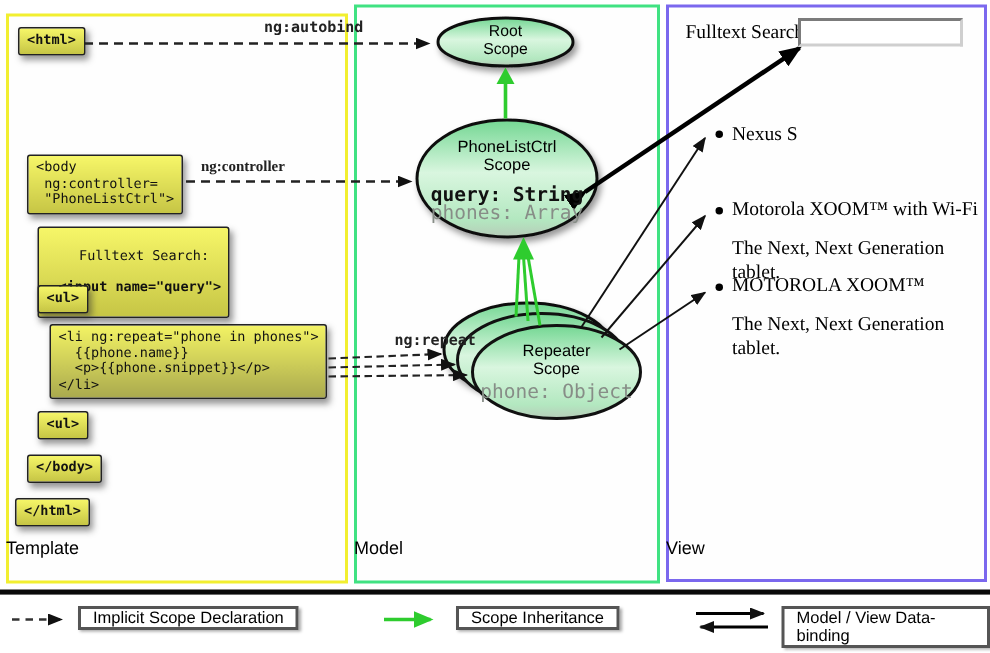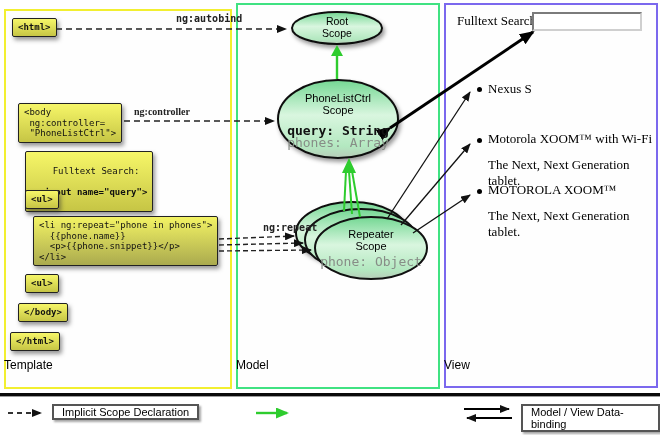--- a/index.html
+++ b/index.html
@@ -168,15 +168,16 @@
 
   <span class="bullet" style="left:477px;top:189px;"></span>
   <div class="view-text" style="left:488px;top:182px;">MOTOROLA XOOM™</div>
   <div class="view-text" style="left:488px;top:208px;">The Next, Next Generation tablet.</div>
 
   <div class="col-label" style="left:4px;top:358px;width:224px;">Template</div>
   <div class="col-label" style="left:236px;top:358px;width:200px;">Model</div>
   <div class="col-label" style="left:444px;top:358px;width:210px;">View</div>
 
   <div class="legend-box" style="left:52px;">Implicit Scope Declaration</div>
+  <div class="legend-box" style="left:304px;">Scope Inheritance</div>
   <div class="legend-box" style="left:521px;">Model / View Data-binding</div>
 
 </div>
 
 </body></html>

